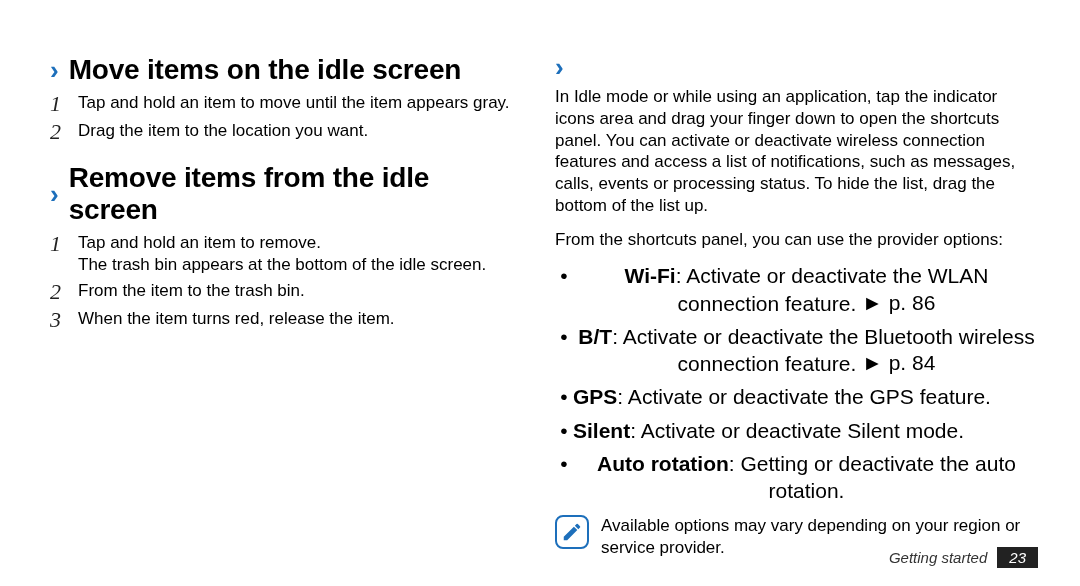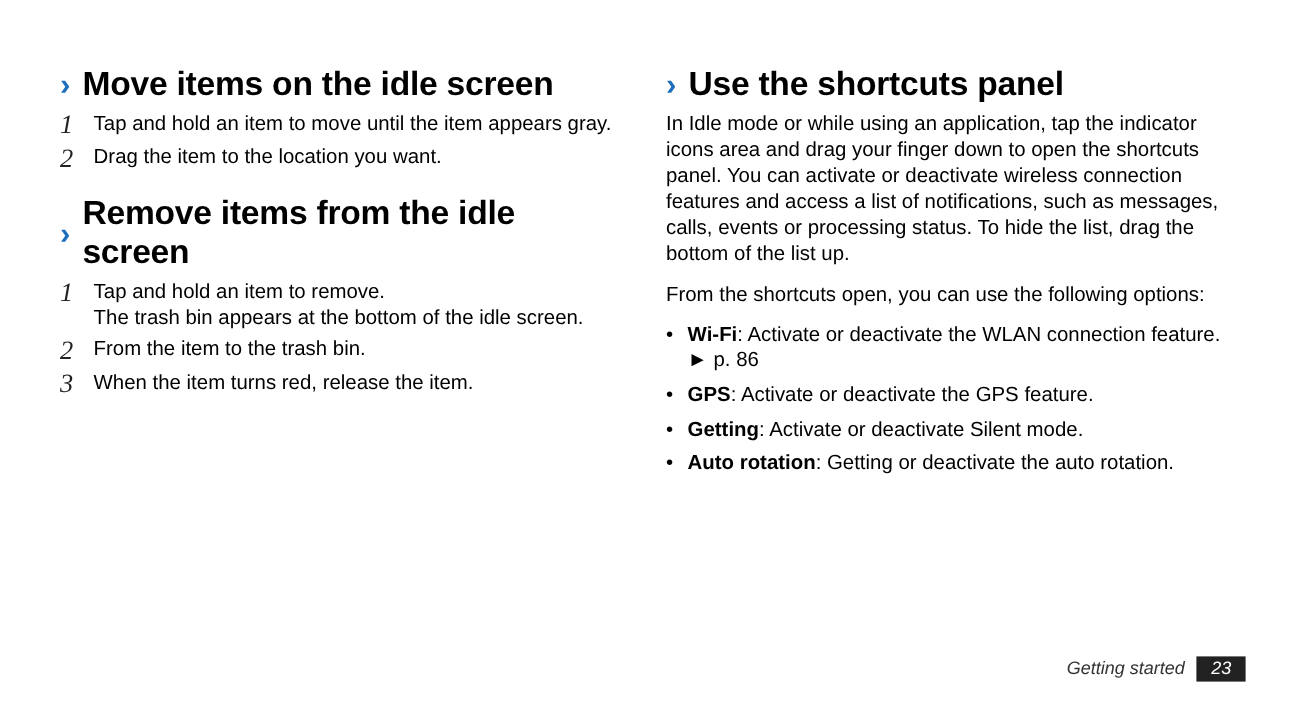--- a/index.html
+++ b/index.html
@@ -41,21 +41,21 @@
     font-style: italic;
     font-size: 22px;
     width: 28px;
     flex-shrink: 0;
     color: #222;
     line-height: 1.1;
   }
   .itxt { flex: 1; }
   .para { font-size: 17px; line-height: 1.28; margin: 4px 0 12px 0; }
   .bullets { list-style: none; margin: 6px 0 10px 0; }
-  .bullets li { display: flex; font-size: 17px; line-height: 1.3; margin: 6px 0; }
+  .bullets li { display: flex; font-size: 21px; line-height: 1.3; margin: 6px 0; text-align: center; }
   .bullets li::before { content: "•"; width: 18px; flex-shrink: 0; }
   .bullets b { font-weight: 700; }
   .tri { display:inline-block; transform: translateY(-1px); }
   .note { display:flex; align-items:flex-start; gap:12px; margin-top:6px; }
   .note-icon {
     width: 34px; height: 34px;
     border: 2px solid #1d6fbb;
     border-radius: 8px;
     display:flex; align-items:center; justify-content:center;
     flex-shrink:0;
@@ -122,48 +122,60 @@
         <span class="num">3</span>
         <span class="itxt">When the item turns red, release the item.</span>
       </li>
     </ol>
   </div>
 
   <div class="col right">
 
     <div class="section-head">
       <span class="chev">›</span>
-      <span class="title">Use the shortcuts panel</span>
     </div>
 
     <p class="para">In Idle mode or while using an application, tap the indicator icons area and drag your finger down to open the shortcuts panel. You can activate or deactivate wireless connection features and access a list of notifications, such as messages, calls, events or processing status. To hide the list, drag the bottom of the list up.</p>
-    <p class="para">From the shortcuts open, you can use the following options:</p>
+    <p class="para">From the shortcuts panel, you can use the provider options:</p>
 
     <ul class="bullets">
       <li>
           <span>
         <b>Wi-Fi</b><span>: Activate or deactivate the WLAN connection feature. </span><span class="tri">► p. 86</span>
       </span>
         </li>
       <li>
           <span>
+        <b>B/T</b><span>: Activate or deactivate the Bluetooth wireless connection feature. </span><span class="tri">► p. 84</span>
+      </span>
+        </li>
+      <li>
+          <span>
         <b>GPS</b><span>: Activate or deactivate the GPS feature.</span>
       </span>
         </li>
       <li>
           <span>
-        <b>Getting</b><span>: Activate or deactivate Silent mode.</span>
+        <b>Silent</b><span>: Activate or deactivate Silent mode.</span>
       </span>
         </li>
       <li>
           <span>
         <b>Auto rotation</b><span>: Getting or deactivate the auto rotation.</span>
       </span>
         </li>
     </ul>
 
+    <div class="note">
+      <div class="note-icon">
+        <svg viewBox="0 0 24 24">
+          <path d="M3 17.25V21h3.75L17.81 9.94l-3.75-3.75L3 17.25zM20.71 7.04a1 1 0 0 0 0-1.41l-2.34-2.34a1 1 0 0 0-1.41 0l-1.83 1.83 3.75 3.75 1.83-1.83z" fill="#1d6fbb"></path>
+        </svg>
+      </div>
+      <div class="note-text">Available options may vary depending on your region or service provider.</div>
+    </div>
   </div>
 
   <div class="footer">
     <span class="section-name">Getting started</span>
     <span class="pagenum">23</span>
   </div>
 </div>
 
 </body></html>

